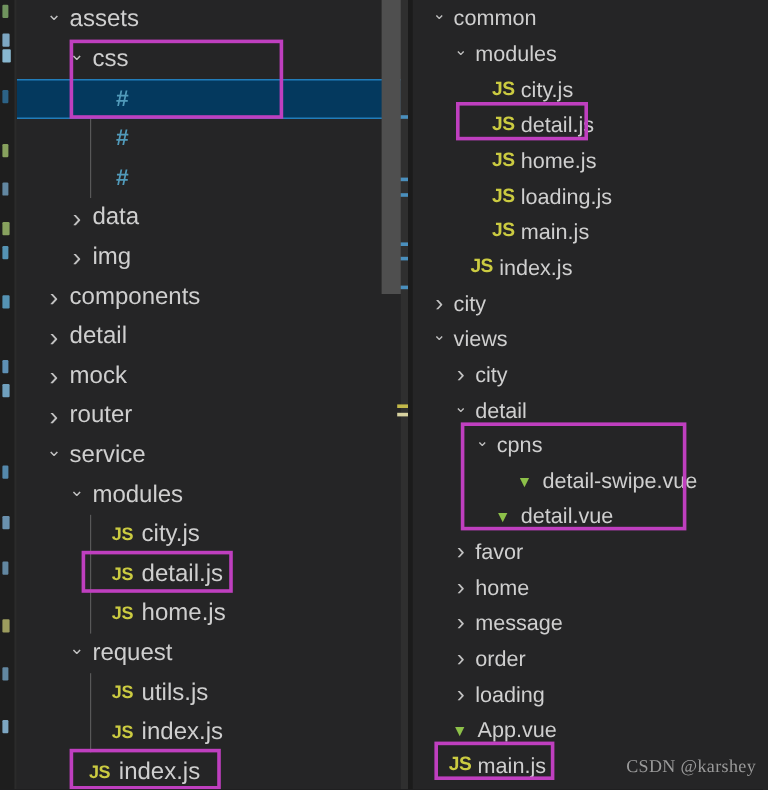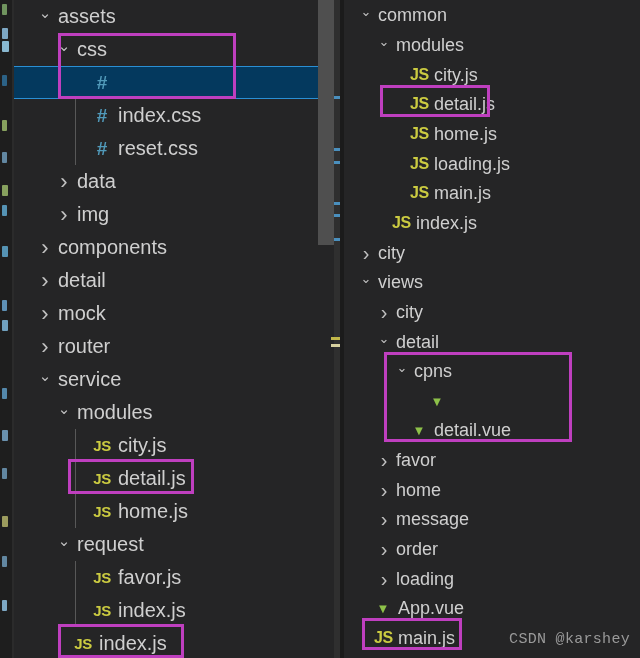--- a/index.html
+++ b/index.html
@@ -156,21 +156,21 @@
     background: #2f2f2f;
   }
 
   
   .watermark {
     position: absolute;
     right: 10px;
     bottom: 10px;
     color: #9a9a9a;
     font-size: 15px;
-    font-family: Liberation Mono, monospace;
+    font-family: Liberation Serif, serif;
     letter-spacing: .3px;
   }
 </style>
 </head>
 <body>
 
 <div id="screen">
 
   <div class="edge-strip" id="edge-strip">
       <div class="frag" style="top: 4px; width: 5px; background: rgb(127, 169, 106);"></div>
@@ -210,26 +210,24 @@
           <span style="display: inline-block; width: 4px;"></span>
           <span class="label">css</span>
         </div>
         <div class="row selected" style="top: 66px; padding-left: 60px;">
           <span class="twisty blank">&nbsp;</span>
           <span class="ficon css-icon">#</span>
         </div>
         <div class="row" style="top: 99px; padding-left: 60px;">
           <span class="twisty blank">&nbsp;</span>
           <span class="ficon css-icon">#</span>
-          <span class="label">index.css</span>
         </div>
         <div class="row" style="top: 132px; padding-left: 60px;">
           <span class="twisty blank">&nbsp;</span>
           <span class="ficon css-icon">#</span>
-          <span class="label">reset.css</span>
         </div>
         <div class="row" style="top: 165px; padding-left: 41px;">
           <span class="twisty" style="font-size: 22px;">›</span>
           <span style="display: inline-block; width: 4px;"></span>
           <span class="label">data</span>
         </div>
         <div class="row" style="top: 198px; padding-left: 41px;">
           <span class="twisty" style="font-size: 22px;">›</span>
           <span style="display: inline-block; width: 4px;"></span>
           <span class="label">img</span>
@@ -280,21 +278,21 @@
           <span class="label">home.js</span>
         </div>
         <div class="row" style="top: 528px; padding-left: 41px;">
           <span class="twisty" style="transform: translateY(-4px);">⌄</span>
           <span style="display: inline-block; width: 4px;"></span>
           <span class="label">request</span>
         </div>
         <div class="row" style="top: 561px; padding-left: 60px;">
           <span class="twisty blank">&nbsp;</span>
           <span class="ficon js-icon">JS</span>
-          <span class="label">favor.js</span>
+          <span class="label">utils.js</span>
         </div>
         <div class="row" style="top: 594px; padding-left: 60px;">
           <span class="twisty blank">&nbsp;</span>
           <span class="ficon js-icon">JS</span>
           <span class="label">index.js</span>
         </div>
         <div class="row" style="top: 627px; padding-left: 41px;">
           <span class="twisty blank">&nbsp;</span>
           <span class="ficon js-icon">JS</span>
           <span class="label">index.js</span>
@@ -385,20 +383,21 @@
           <span class="label">detail</span>
         </div>
         <div class="row" style="top: 356px; padding-left: 50px;">
           <span class="twisty" style="transform: translateY(-4px);">⌄</span>
           <span style="display: inline-block; width: 4px;"></span>
           <span class="label">cpns</span>
         </div>
         <div class="row" style="top: 386px; padding-left: 68px;">
           <span class="twisty blank">&nbsp;</span>
           <span class="ficon vue-icon" style="font-size: 13px;">▼</span>
+          <span class="label">detail-swipe.vue</span>
         </div>
         <div class="row" style="top: 415px; padding-left: 50px;">
           <span class="twisty blank">&nbsp;</span>
           <span class="ficon vue-icon" style="font-size: 13px;">▼</span>
           <span class="label">detail.vue</span>
         </div>
         <div class="row" style="top: 445px; padding-left: 32px;">
           <span class="twisty" style="font-size: 20px;">›</span>
           <span style="display: inline-block; width: 4px;"></span>
           <span class="label">favor</span>

